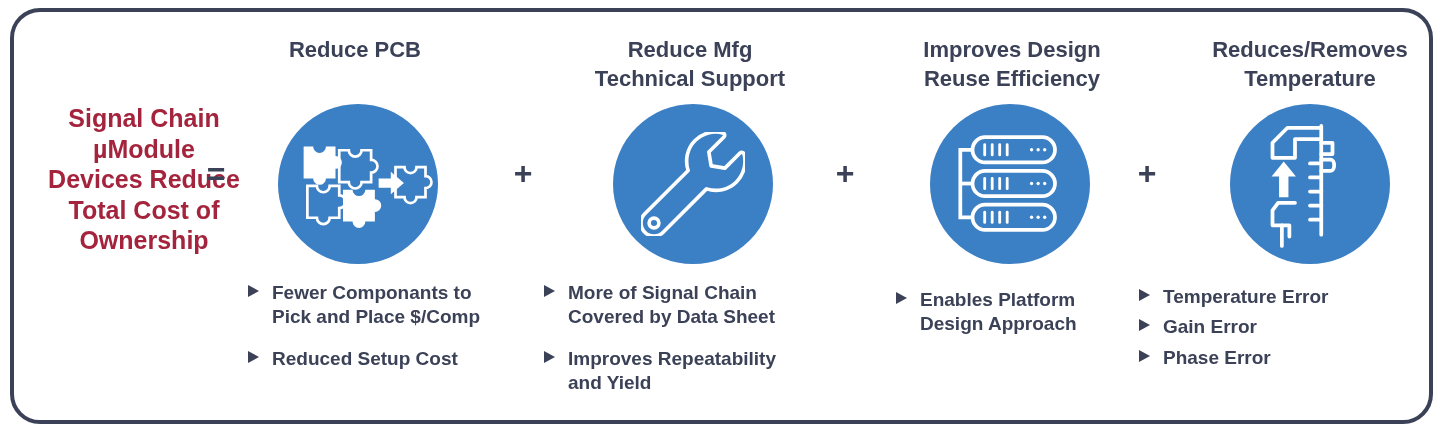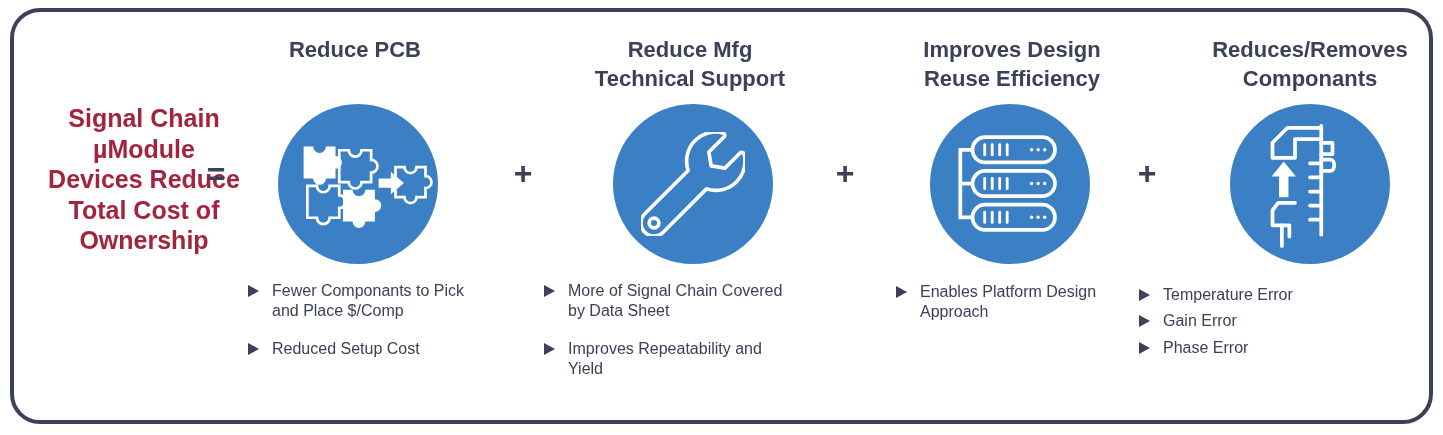--- a/index.html
+++ b/index.html
@@ -35,30 +35,30 @@
     position:absolute;top:104px;width:160px;height:160px;border-radius:50%;
     background:var(--icon-blue,#3B7FC4);
     display:flex;align-items:center;justify-content:center;
   }
   .c1{left:278px;} .c2{left:613px;} .c3{left:930px;} .c4{left:1230px;}
   .bullets{
     position:absolute;display:flex;flex-direction:column;gap:17px;
   }
   .b1{left:248px;top:281px;width:236px;}
   .b2{left:544px;top:281px;width:256px;}
-  .b3{left:896px;top:282px;width:215px;}
+  .b3{left:896px;top:288px;width:215px;}
   .b4{left:1139px;top:285px;width:220px;gap:6px;}
   .bullet{display:flex;align-items:flex-start;gap:13px;}
   .tri{
     flex:0 0 auto;width:0;height:0;margin-top:4px;
     border-left:11px solid var(--navy,#3B4157);
     border-top:6.5px solid transparent;border-bottom:6.5px solid transparent;
   }
   .bullet-text{
-    font-size:16px;font-weight:400;line-height:1.28;color:var(--navy,#3B4157);
+    font-size:19px;font-weight:700;line-height:1.28;color:var(--navy,#3B4157);
   }
   svg{display:block;}
 </style>
 </head>
 <body>
 
 <div class="frame"></div>
 
 <div class="eq-label">
   <div>Signal Chain</div>
@@ -78,21 +78,21 @@
 <div class="col-title t2">
   <div>Reduce Mfg</div>
   <div>Technical Support</div>
 </div>
 <div class="col-title t3">
   <div>Improves Design</div>
   <div>Reuse Efficiency</div>
 </div>
 <div class="col-title t4">
   <div>Reduces/Removes</div>
-  <div>Componants</div>
+  <div>Temperature</div>
 </div>
 
 <div class="icon-circle c1">
   <span>
     <svg width="150" height="150" viewBox="0 0 160 160">
       <g>
 
         <path d="M0,0 h12 a8,8 0 0 0 16,0 h12 v12 a8,8 0 0 1 0,16 v12 h-12 a8,8 0 0 1 -16,0 h-12 z" transform="translate(22,40) scale(0.85)" fill="#fff"></path>
 
         <path d="M0,0 h12 a8,8 0 0 0 16,0 h12 v12 a8,8 0 0 1 0,16 v12 h-12 a8,8 0 0 1 -16,0 h-12 z" transform="translate(60,44) scale(0.85)" fill="none" stroke="#fff" stroke-width="3.4"></path>

